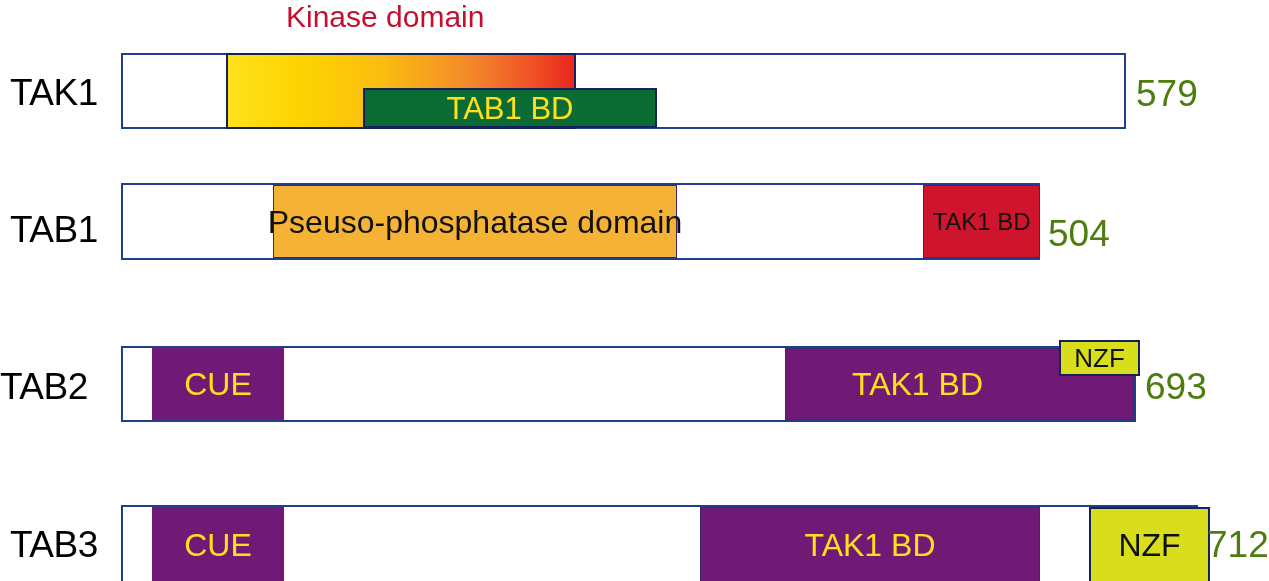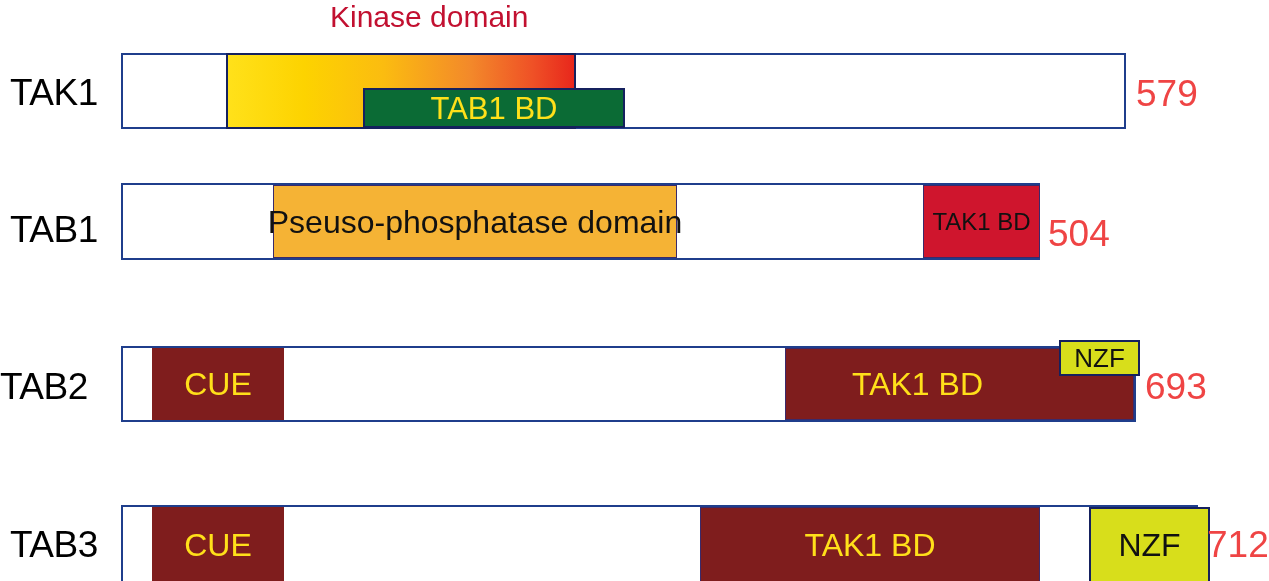--- a/index.html
+++ b/index.html
@@ -13,21 +13,21 @@
   .row-label{
     position:absolute;
     font-size:37px;
     color:#000000;
     white-space:nowrap;
     letter-spacing:-0.5px;
   }
   .len-label{
     position:absolute;
     font-size:37px;
-    color:#ef4444;
+    color:#4d7c0f;
     white-space:nowrap;
   }
   .title{
     position:absolute;
     font-size:30px;
     color:#c21030;
     white-space:nowrap;
   }
 
   
@@ -54,42 +54,42 @@
 
   .grad-kr{
     background:linear-gradient(90deg,#ffe11a 0%,#fdd300 22%,#fbbc10 45%,#f3892a 70%,#ef5126 88%,#e8271c 100%);
   }
   .grad-kr2{
     background:linear-gradient(90deg,#ffe81f 0%,#fdcd06 30%,#f59b22 62%,#ef5a26 85%,#e8261b 100%);
   }
   .green{background:#0b6b35;}
   .orange{background:#f5b335;}
   .red{background:#cf152d;}
-  .purple{background:#7f1d1d;}
+  .purple{background:#701a75;}
   .nzf{background:#d8de1b;margin-left:12px;}
 
   .t-yellow{color:#ffe01a;}
   .t-black{color:#111111;}
 </style>
 </head>
 <body>
 
 <div id="stage">
 
-  <div class="title" style="left:286px;top:0px;margin-left:44px;">Kinase domain</div>
+  <div class="title" style="left:286px;top:0px;">Kinase domain</div>
 
   <div class="row-label" style="left:10px;top:72px;">TAK1</div>
 
   <div class="bar" style="left:121px;top:53px;width:1005px;height:76px;"></div>
 
   <div class="dom grad-kr b-dark" style="left:226px;top:53px;width:350px;height:76px;">
     <span class="t-black" style="font-size:30px;"></span>
   </div>
 
-  <div class="dom green b-dark" style="left:363px;top:88px;width:262px;height:40px;">
+  <div class="dom green b-dark" style="left:363px;top:88px;width:294px;height:40px;">
     <span class="t-yellow" style="font-size:31px;">TAB1 BD</span>
   </div>
 
 
   <div class="len-label" style="left:1136px;top:73px;">579</div>
 
   <div class="row-label" style="left:10px;top:203px;margin-top:6px;">TAB1</div>
 
   <div class="bar" style="left:121px;top:183px;width:919px;height:77px;"></div>
 

